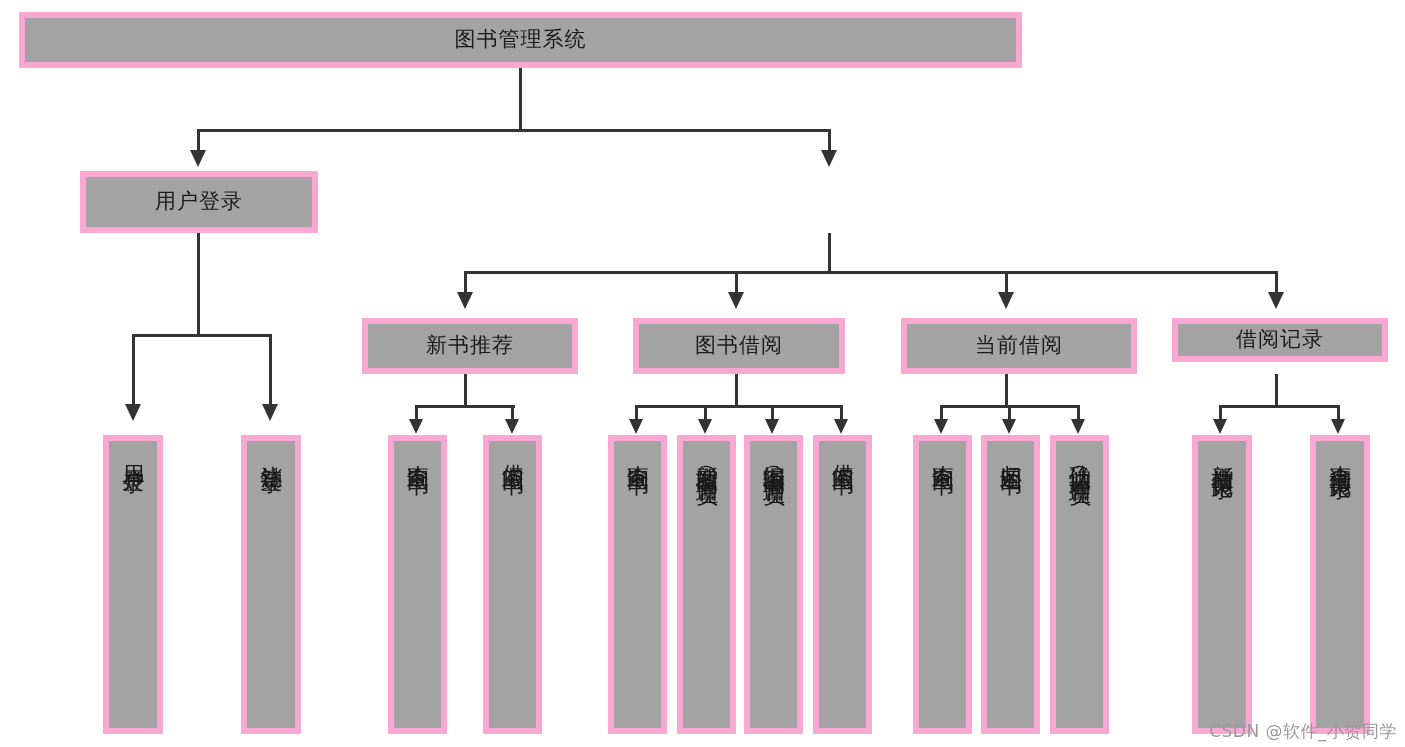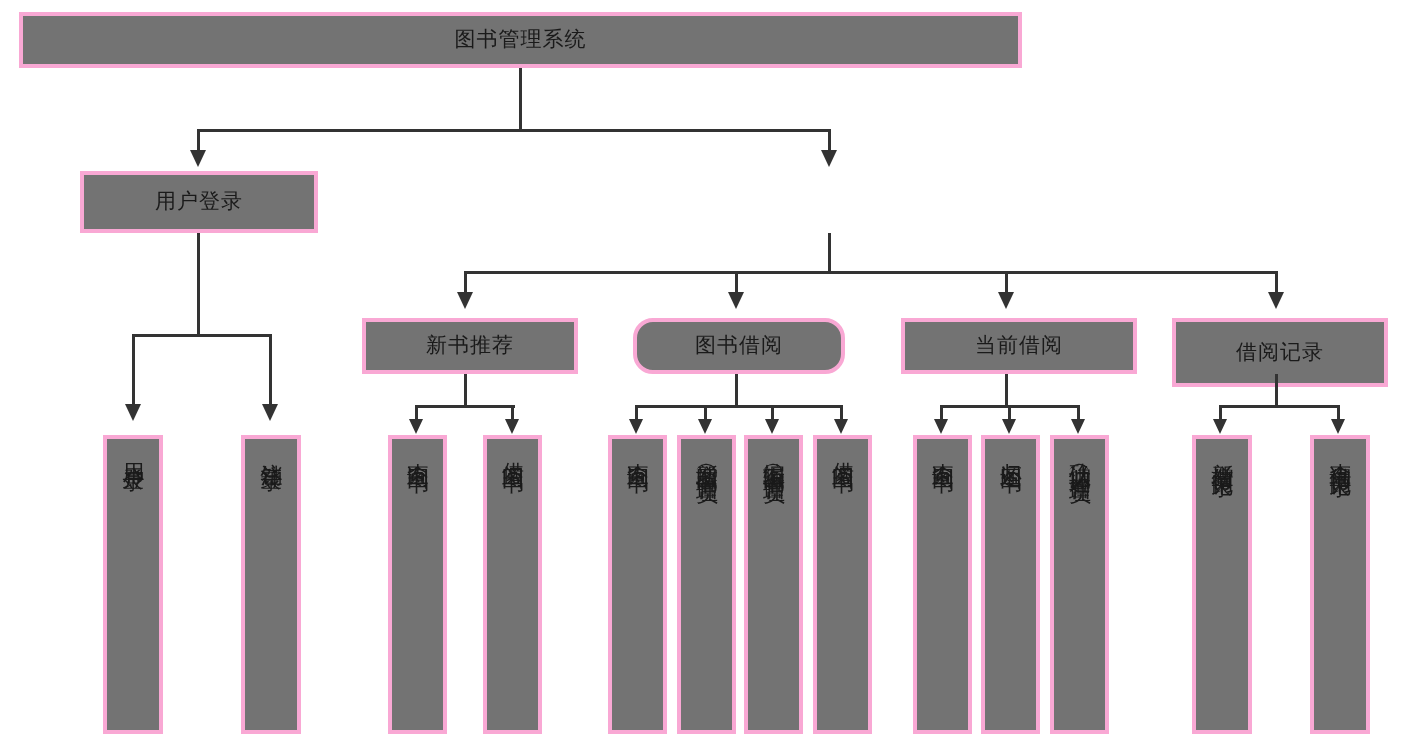--- a/index.html
+++ b/index.html
@@ -15,22 +15,22 @@
     position: relative;
     width: 1405px;
     height: 747px;
     background: #ffffff;
     overflow: hidden;
   }
   
   .node {
     position: absolute;
     box-sizing: border-box;
-    background: #737373;
-    border: 4px solid #f9a8d4;
+    background: #a3a3a3;
+    border: 6px solid #f9a8d4;
     display: flex;
     align-items: center;
     justify-content: center;
     color: #1a1a1a;
   }
   .node.horizontal {
     font-size: 21px;
     letter-spacing: 1px;
     line-height: 1.2;
     text-align: center;
@@ -117,27 +117,27 @@
   <div class="line v" style="left:735px; top:271px; height:24px;"></div>
   <div class="arrow" style="left:728px; top:292px;"></div>
   <div class="line v" style="left:1005px; top:271px; height:24px;"></div>
   <div class="arrow" style="left:998px; top:292px;"></div>
   <div class="line v" style="left:1275px; top:271px; height:24px;"></div>
   <div class="arrow" style="left:1268px; top:292px;"></div>
 
   <div class="node horizontal" style="left:362px; top:318px; width:216px; height:56px;">
     <span>新书推荐</span>
   </div>
-  <div class="node horizontal" style="left:633px; top:318px; width:212px; height:56px;border-radius:20px;">
+  <div class="node horizontal" style="left:633px; top:318px; width:212px; height:56px;">
     <span>图书借阅</span>
   </div>
   <div class="node horizontal" style="left:901px; top:318px; width:236px; height:56px;">
     <span>当前借阅</span>
   </div>
-  <div class="node horizontal" style="left:1172px; top:318px; width:216px; height:69px;">
+  <div class="node horizontal" style="left:1172px; top:318px; width:216px; height:44px;">
     <span>借阅记录</span>
   </div>
 
   <div class="line v" style="left:464px; top:374px; height:33px;"></div>
   <div class="line h" style="left:415px; top:405px; width:100px;"></div>
   <div class="line v" style="left:415px; top:405px; height:16px;"></div>
   <div class="arrow small" style="left:409px; top:419px;"></div>
   <div class="line v" style="left:511px; top:405px; height:16px;"></div>
   <div class="arrow small" style="left:505px; top:419px;"></div>
 
@@ -205,14 +205,15 @@
     <span class="vlabel">确认归还（管理员）</span>
   </div>
 
   <div class="node vertical" style="left:1192px; top:435px; width:60px; height:299px;">
     <span class="vlabel">新增借阅记录</span>
   </div>
   <div class="node vertical" style="left:1310px; top:435px; width:60px; height:299px;">
     <span class="vlabel">查询借阅记录</span>
   </div>
 
+  <div id="watermark">CSDN @软件_小贺同学</div>
 
 </div>
 
 </body></html>

